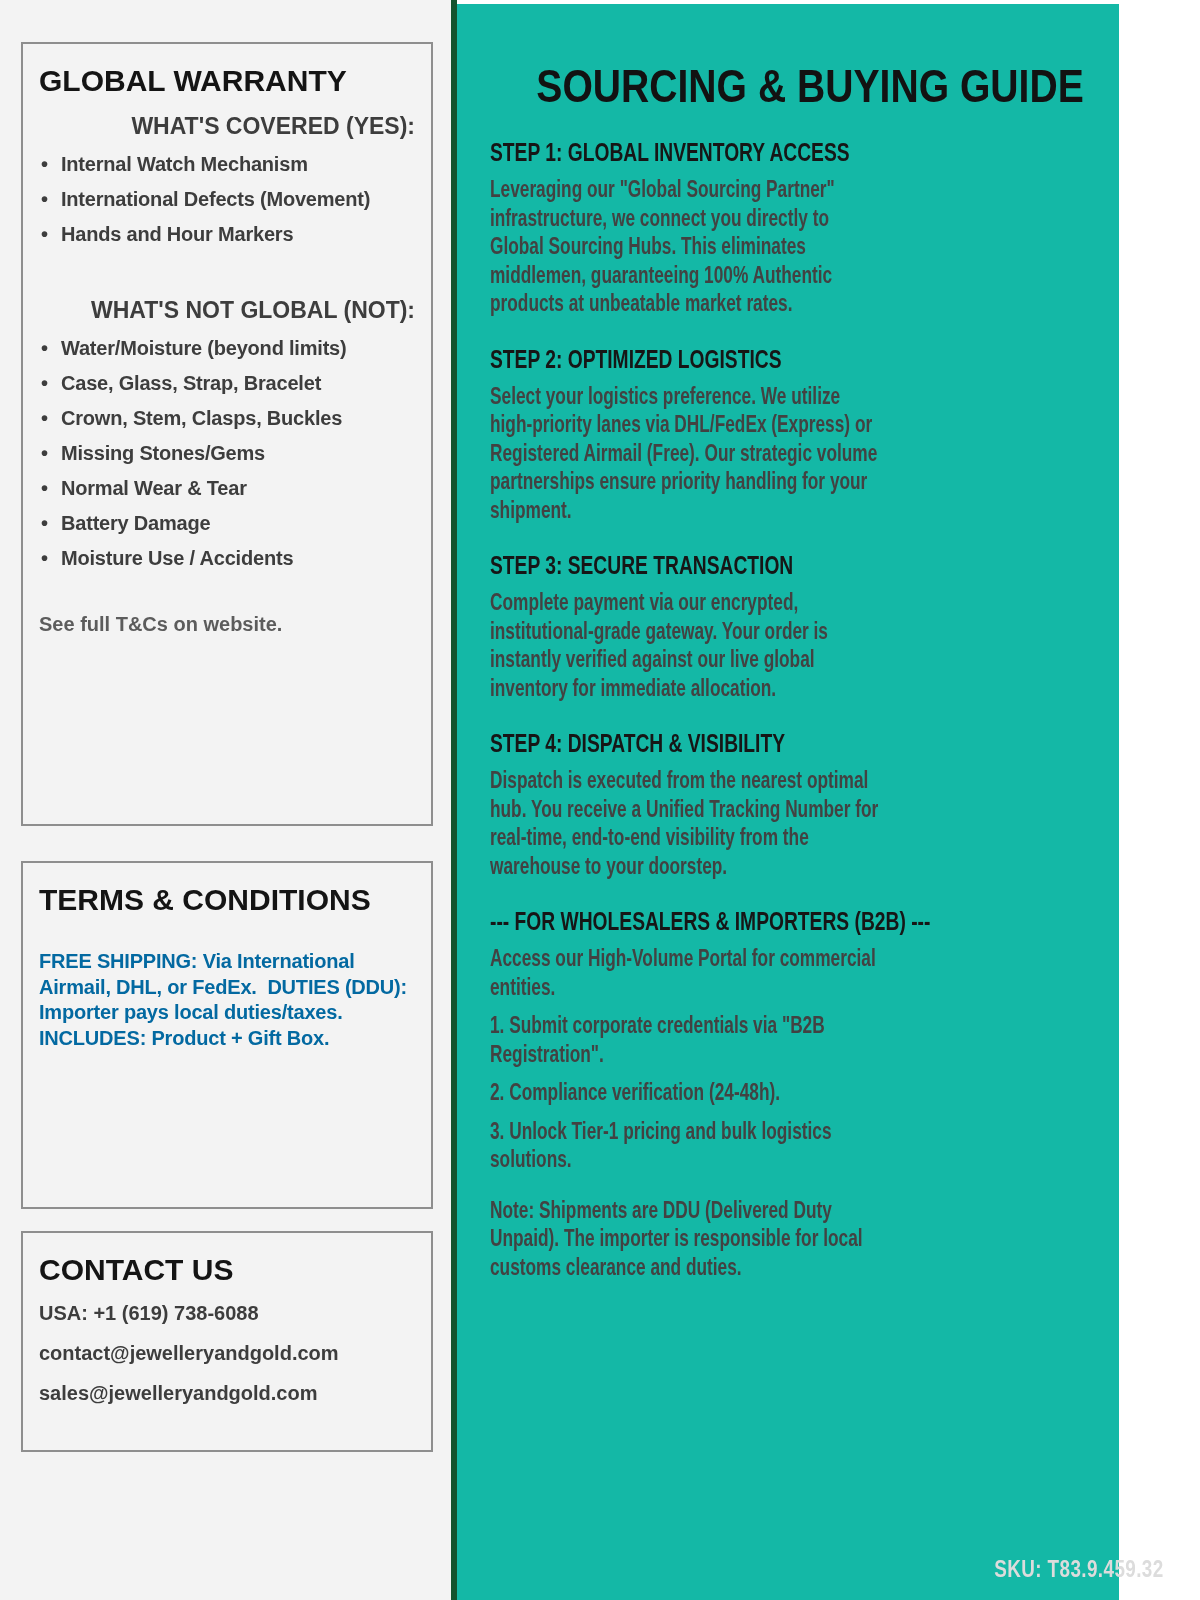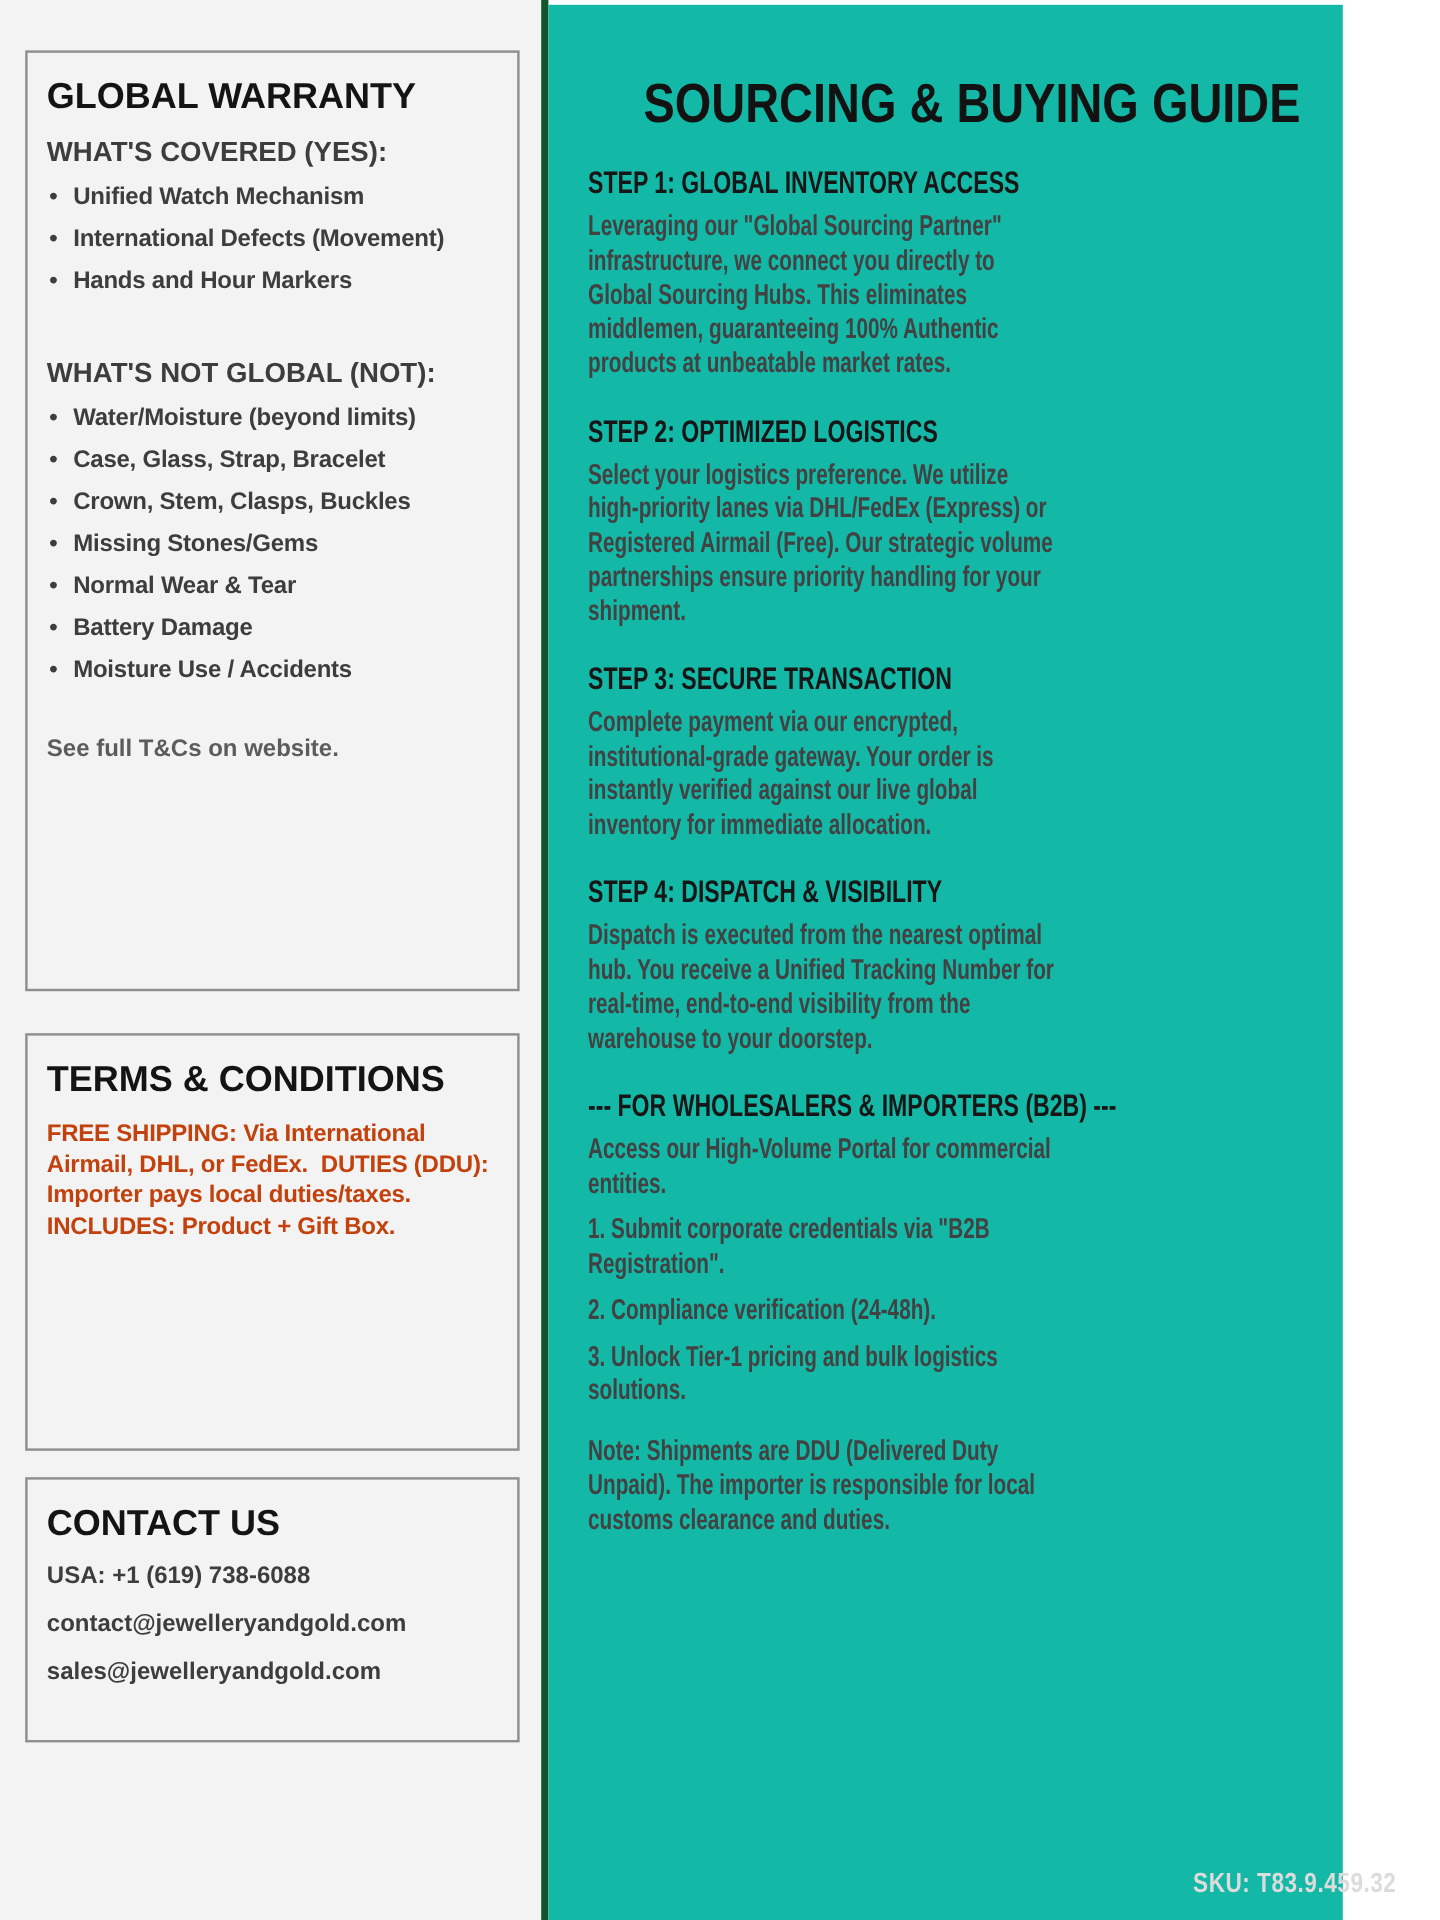--- a/index.html
+++ b/index.html
@@ -19,35 +19,35 @@
     border:2px solid #8e8e8e; background:#f3f3f3; padding:14px 16px;
   }
   .panel-warranty { top:42px;  height:784px; }
   .panel-terms    { top:861px; height:348px; }
   .panel-contact  { top:1231px;height:221px; }
 
   .panel-title {
     margin:6px 0 0 0; font-size:30px; font-weight:bold; color:#141414;
   }
   .subhead {
-    margin-top:15px; font-size:23px; font-weight:bold; color:#3d3d3d;
+    margin-top:15px; font-size:23px; font-weight:bold; color:#3d3d3d;text-align:right;
   }
   .subhead.gap-top { margin-top:52px; }
   ul.bullets { list-style:none; margin:4px 0 0 0; padding:0; }
   ul.bullets li {
     position:relative; padding-left:22px; margin-top:13px;
     font-size:20px; line-height:22px; font-weight:bold; color:#3d3d3d;
     letter-spacing:-0.2px;
   }
   ul.bullets li::before { content:"•"; position:absolute; left:2px; top:0; }
   .footnote {
     margin-top:44px; font-size:20px; font-weight:bold; color:#5c5c5c;
   }
   .terms-body {
-    margin-top:16px; font-size:20px; font-weight:bold; color:#c2410c;
+    margin-top:32px; font-size:20px; font-weight:bold; color:#0369a1;
     line-height:25.5px; letter-spacing:-0.2px; white-space:pre-wrap;
   }
   .contact-line {
     margin-top:17px; font-size:20px; font-weight:bold; color:#3d3d3d;
   }
   .contact-line.first { margin-top:15px; }
 
   
   .main {
     position:absolute; left:457px; top:4px; width:662px; height:1600px;
@@ -81,21 +81,21 @@
 </style>
 </head>
 <body>
 
 <div class="sidebar">
 
   <div class="panel panel-warranty">
     <h2 class="panel-title">GLOBAL WARRANTY</h2>
     <div class="subhead">WHAT'S COVERED (YES):</div>
     <ul class="bullets">
-      <li>Unified Watch Mechanism</li>
+      <li>Internal Watch Mechanism</li>
       <li>International Defects (Movement)</li>
       <li>Hands and Hour Markers</li>
     </ul>
     <div class="subhead gap-top">WHAT'S NOT GLOBAL (NOT):</div>
     <ul class="bullets">
       <li>Water/Moisture (beyond limits)</li>
       <li>Case, Glass, Strap, Bracelet</li>
       <li>Crown, Stem, Clasps, Buckles</li>
       <li>Missing Stones/Gems</li>
       <li>Normal Wear &amp; Tear</li>

